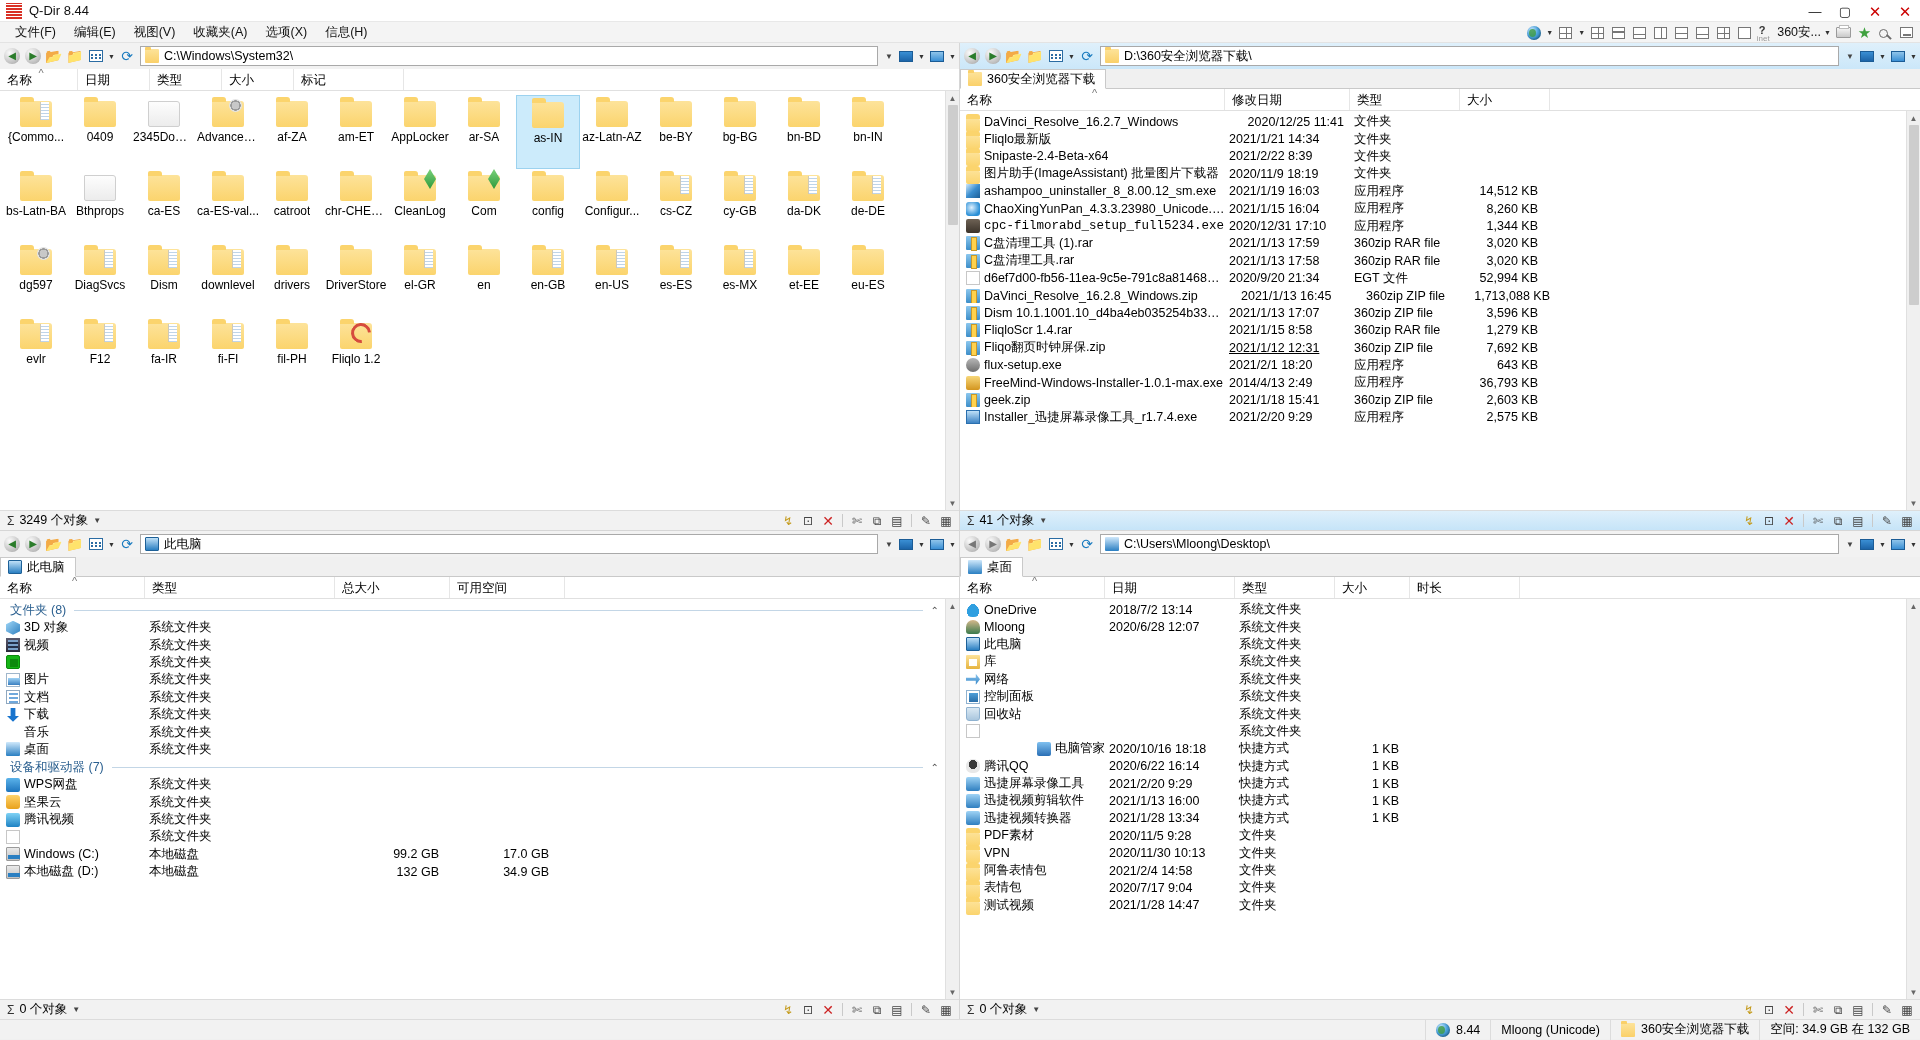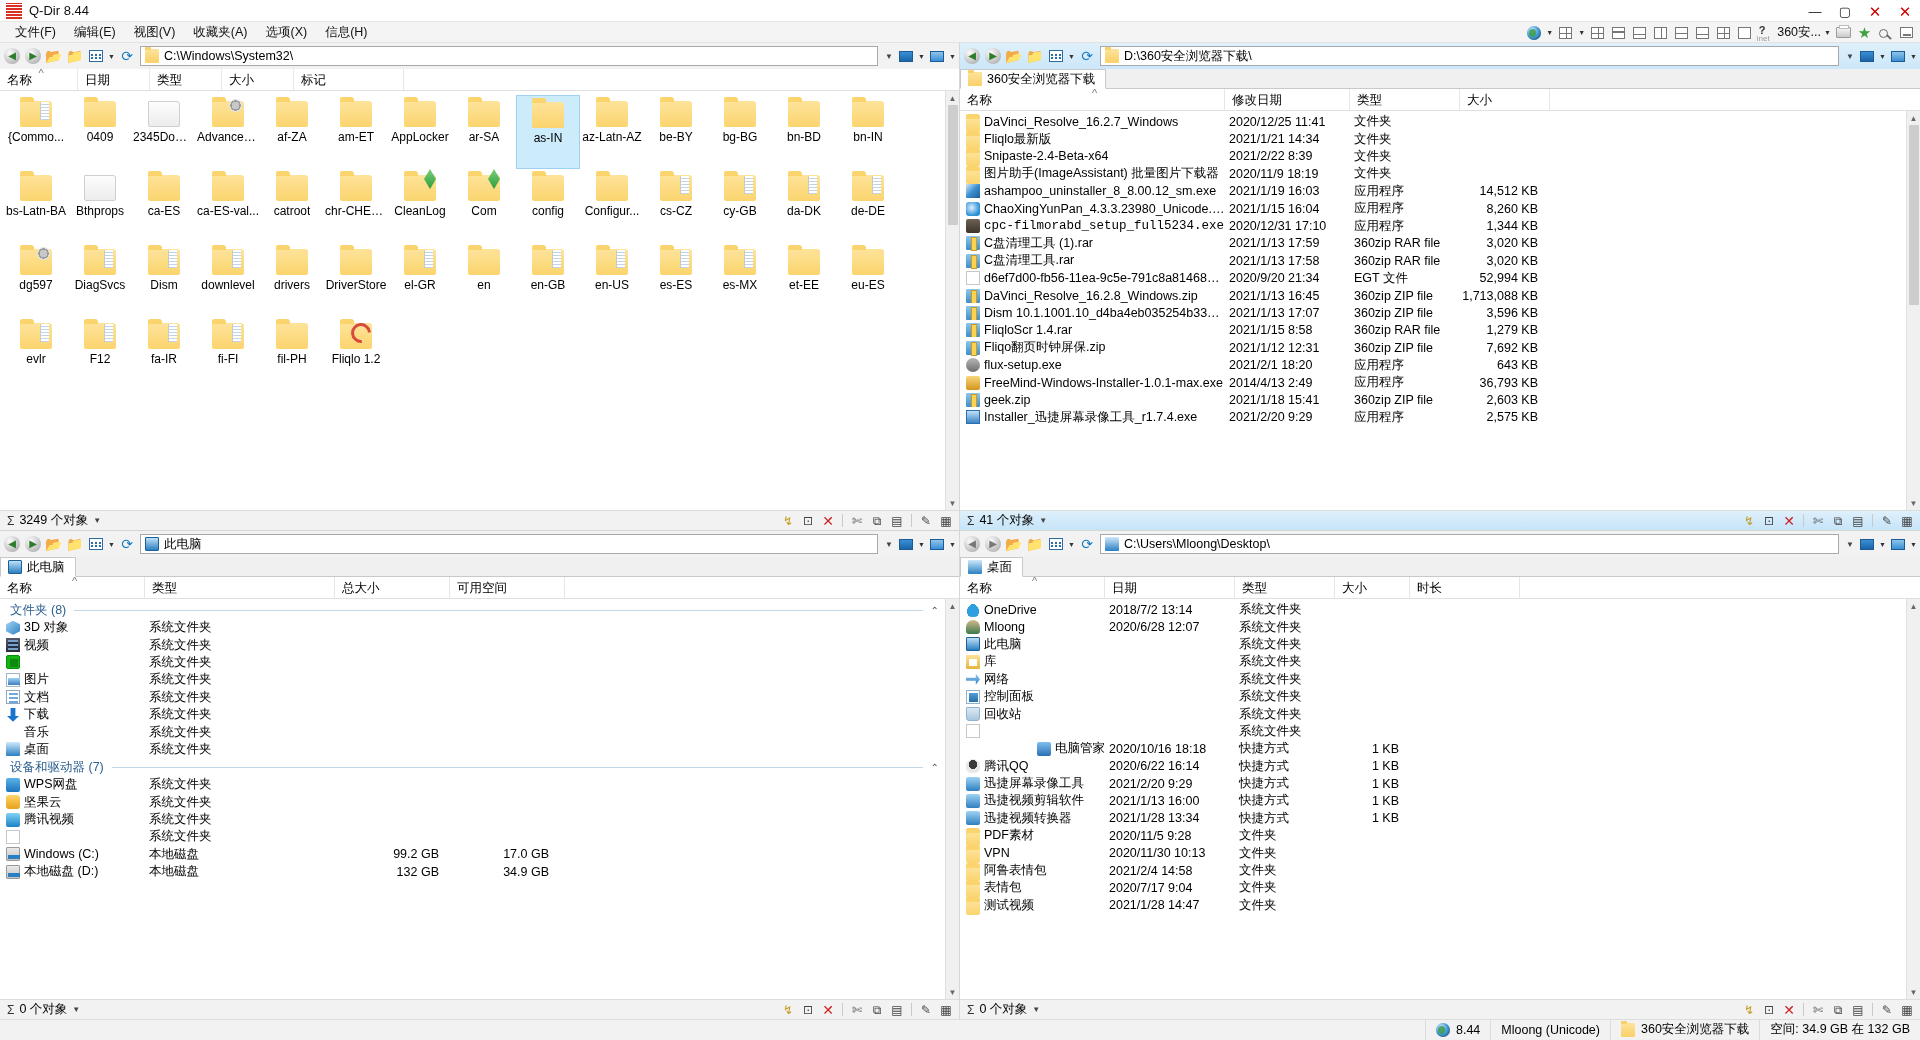--- a/index.html
+++ b/index.html
@@ -652,21 +652,21 @@
     </div>
 
     <div class="listbody">
       <div class="listinner">
           <div id="tr-rows" style="padding-top:2px;">
             <div class="drow">
               <div class="c-name" style="width: 265px;">
                 <span class="fic folder"></span>
                 <span style="overflow: hidden; text-overflow: ellipsis;">DaVinci_Resolve_16.2.7_Windows</span>
               </div>
-              <div class="cell" style="width: 125px; padding-left: 4px;">2020/12/25 11:41</div>
+              <div class="cell" style="width: 125px; padding-left: 4px; text-align: right;">2020/12/25 11:41</div>
               <div class="cell" style="width: 110px; padding-left: 4px;">文件夹</div>
               <div class="cell r" style="width: 84px; padding-left: 0px;"></div>
             </div>
             <div class="drow">
               <div class="c-name" style="width: 265px;">
                 <span class="fic folder"></span>
                 <span style="overflow: hidden; text-overflow: ellipsis;">Fliqlo最新版</span>
               </div>
               <div class="cell" style="width: 125px; padding-left: 4px;">2021/1/21 14:34</div>
               <div class="cell" style="width: 110px; padding-left: 4px;">文件夹</div>
@@ -742,21 +742,21 @@
               </div>
               <div class="cell" style="width: 125px; padding-left: 4px;">2020/9/20 21:34</div>
               <div class="cell" style="width: 110px; padding-left: 4px;">EGT 文件</div>
               <div class="cell r" style="width: 84px; padding-left: 0px;">52,994 KB</div>
             </div>
             <div class="drow">
               <div class="c-name" style="width: 265px;">
                 <span class="fic zip"></span>
                 <span style="overflow: hidden; text-overflow: ellipsis;">DaVinci_Resolve_16.2.8_Windows.zip</span>
               </div>
-              <div class="cell" style="width: 125px; padding-left: 4px;">2021/1/13 16:45</div>
+              <div class="cell" style="width: 125px; padding-left: 4px; margin-left: 12px;">2021/1/13 16:45</div>
               <div class="cell" style="width: 110px; padding-left: 4px;">360zip ZIP file</div>
               <div class="cell r" style="width: 84px; padding-left: 0px;">1,713,088 KB</div>
             </div>
             <div class="drow">
               <div class="c-name" style="width: 265px;">
                 <span class="fic zip"></span>
                 <span style="overflow: hidden; text-overflow: ellipsis;">Dism  10.1.1001.10_d4ba4eb035254b3326d6a...</span>
               </div>
               <div class="cell" style="width: 125px; padding-left: 4px;">2021/1/13 17:07</div>
               <div class="cell" style="width: 110px; padding-left: 4px;">360zip ZIP file</div>
@@ -769,21 +769,21 @@
               </div>
               <div class="cell" style="width: 125px; padding-left: 4px;">2021/1/15 8:58</div>
               <div class="cell" style="width: 110px; padding-left: 4px;">360zip RAR file</div>
               <div class="cell r" style="width: 84px; padding-left: 0px;">1,279 KB</div>
             </div>
             <div class="drow">
               <div class="c-name" style="width: 265px;">
                 <span class="fic zip"></span>
                 <span style="overflow: hidden; text-overflow: ellipsis;">Fliqo翻页时钟屏保.zip</span>
               </div>
-              <div class="cell" style="width: 125px; padding-left: 4px;">2021/1/12 12:31</div>
+              <div class="cell" style="width: 125px; padding-left: 4px; text-decoration: underline;">2021/1/12 12:31</div>
               <div class="cell" style="width: 110px; padding-left: 4px;">360zip ZIP file</div>
               <div class="cell r" style="width: 84px; padding-left: 0px;">7,692 KB</div>
             </div>
             <div class="drow">
               <div class="c-name" style="width: 265px;">
                 <span class="fic exe-g"></span>
                 <span style="overflow: hidden; text-overflow: ellipsis;">flux-setup.exe</span>
               </div>
               <div class="cell" style="width: 125px; padding-left: 4px;">2021/2/1 18:20</div>
               <div class="cell" style="width: 110px; padding-left: 4px;">应用程序</div>

